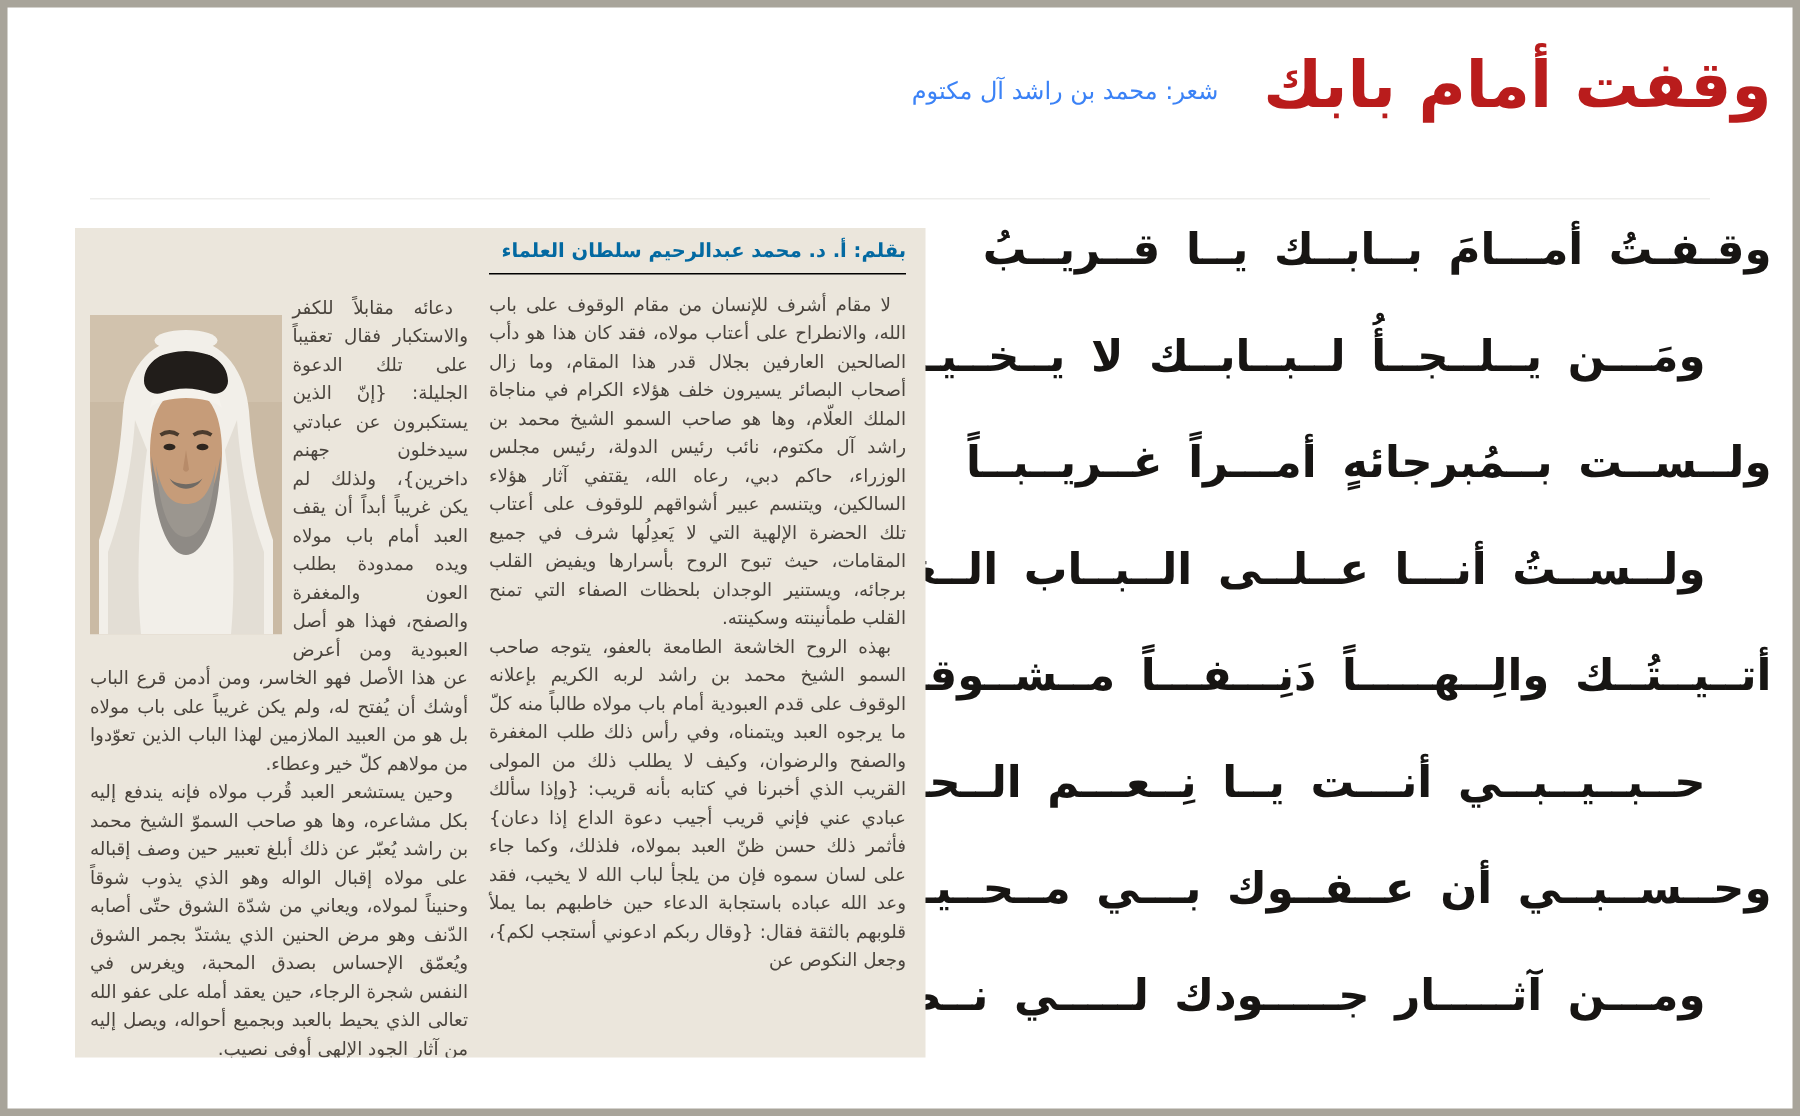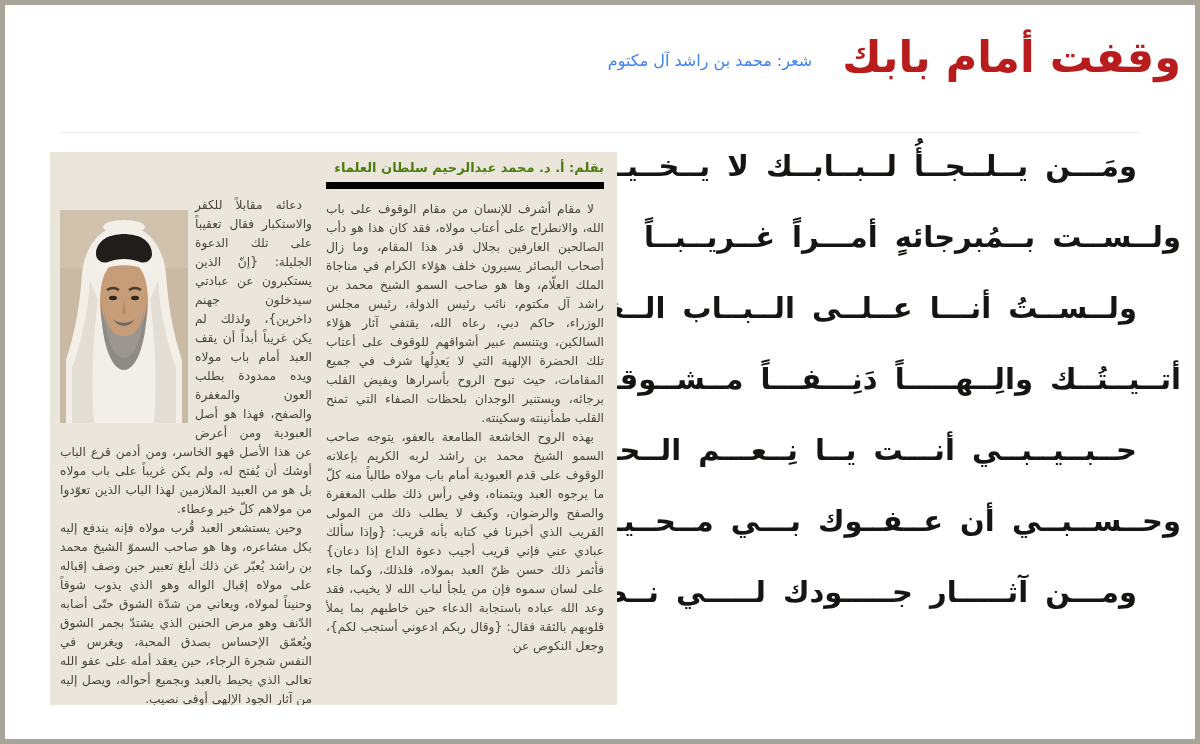--- a/index.html
+++ b/index.html
@@ -46,22 +46,22 @@
     background:#ebe6dc;overflow:hidden;direction:rtl;
   }
   .article-main{
     position:absolute;top:8px;right:13px;width:278px;
   }
   .article-title{
     margin:0 0 8px 0;font-size:30px;font-weight:bold;color:#3a3733;
     text-align:right;line-height:42px;
   }
   .byline{
-    font-size:13px;font-weight:bold;color:#4d7c0f;
-    padding-bottom:7px;border-bottom:7px solid #000000;margin-bottom:11px;
+    font-size:13px;font-weight:bold;color:#0369a1;
+    padding-bottom:7px;border-bottom:1px solid #000000;margin-bottom:11px;
   }
   .article-box p{
     margin:0;font-size:12.2px;line-height:19px;color:#4a443d;
     text-align:justify;text-indent:10px;
   }
   .article-left{
     position:absolute;top:44px;left:10px;width:252px;
   }
   .photo{
     float:left;width:128px;height:213px;margin:14px 7px 5px 0;
@@ -74,20 +74,21 @@
 
 <div class="page">
 
   <div class="header">
     <h1 class="main-title">وقفت أمام بابك</h1>
     <div class="credit">شعر: محمد بن راشد آل مكتوم</div>
   </div>
   <div class="header-rule"></div>
 
   <div class="poem">
+    <div class="poem-line">وقـفـتُ أمـــامَ بــابــك يــا قــريــبُ</div>
     <div class="poem-line indent">ومَـــن يــلــجــأُ لــبــابــك لا يــخــيــبُ</div>
     <div class="poem-line">ولــســت بــمُبرجائهٍ أمـــراً غــريــبــاً</div>
     <div class="poem-line indent">ولــســتُ أنـــا عــلــى الــبــاب الــغــريــبُ</div>
     <div class="poem-line">أتــيــتُــك والِــهـــــاً دَنِـــفـــاً مــشــوقــاً</div>
     <div class="poem-line indent">حــبــيــبــي أنـــت يــا نِــعـــم الــحــبــيــبُ</div>
     <div class="poem-line">وحــســبــي أن عــفــوك بـــي مــحــيــطٌ</div>
     <div class="poem-line indent">ومـــن آثـــــار جـــــودك لـــــي نــصــيــبُ</div>
   </div>
 
   <div class="article-box">

